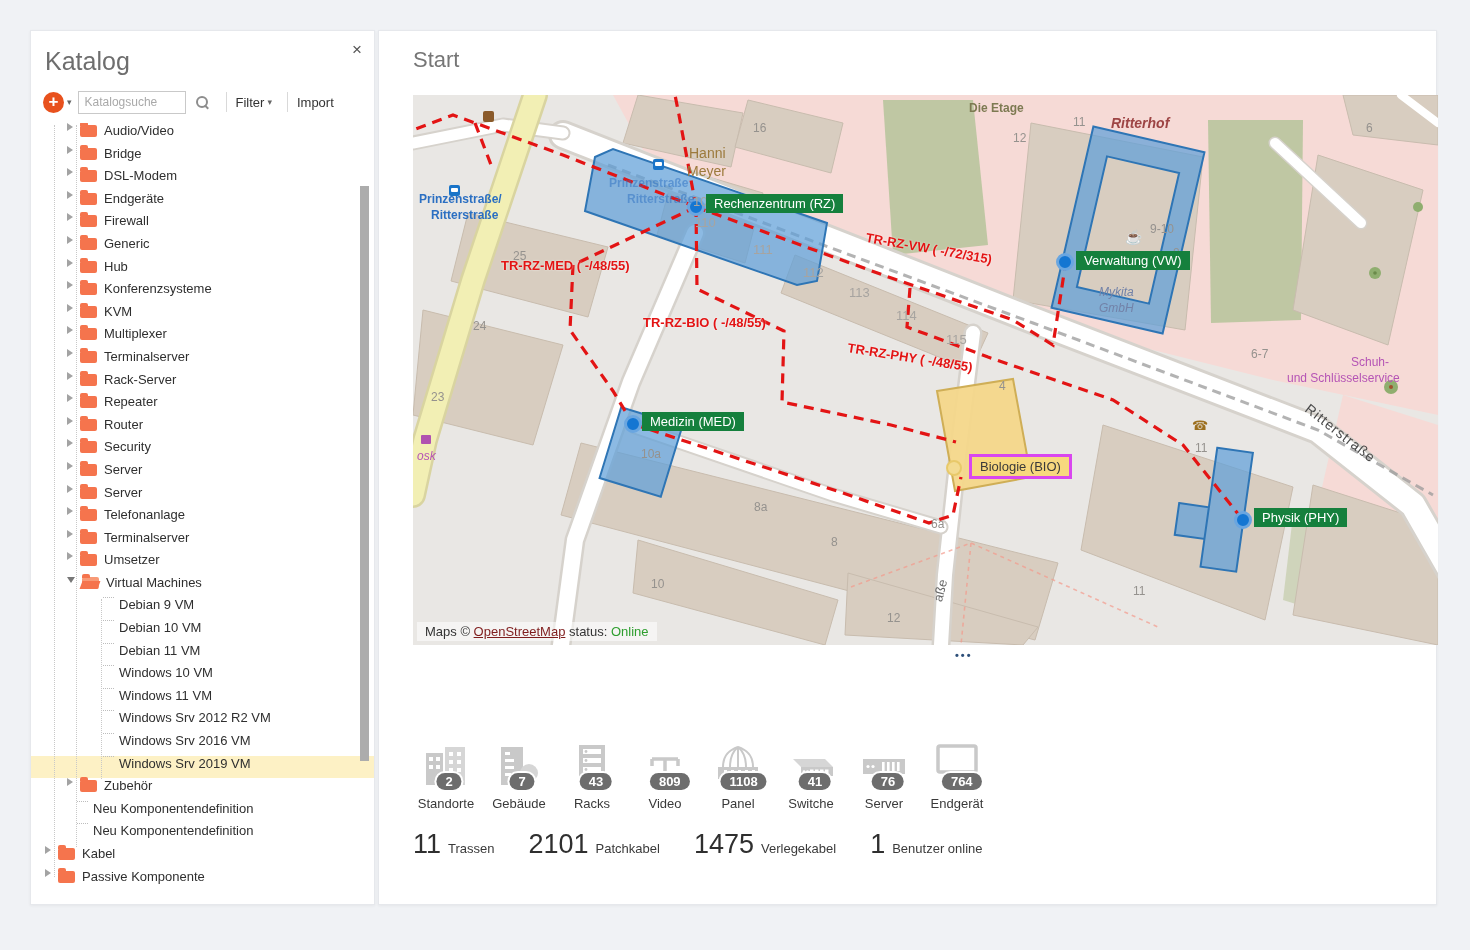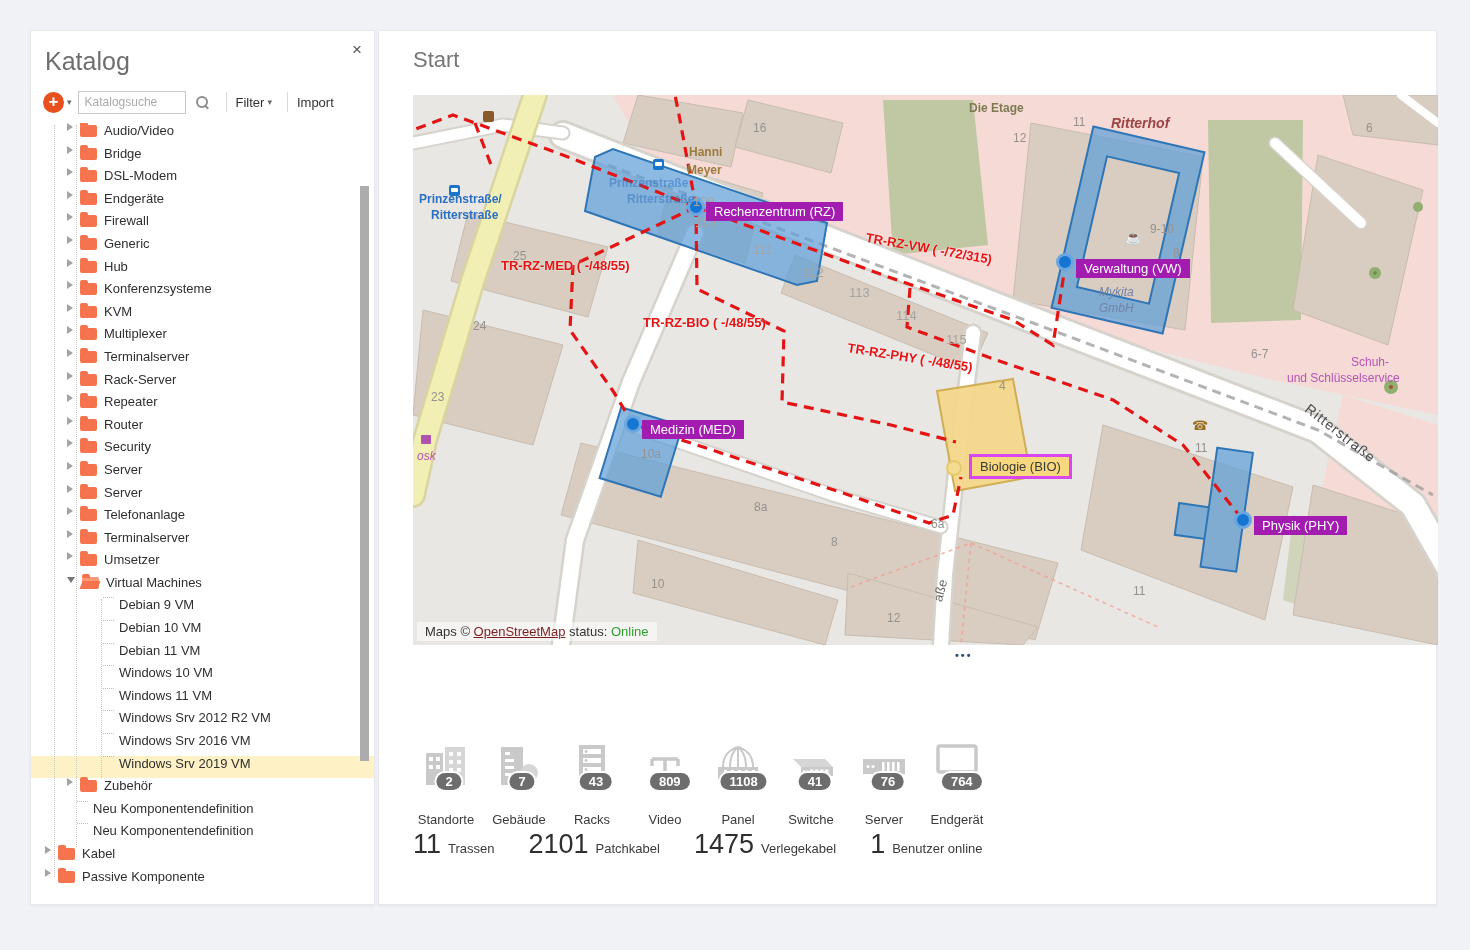--- a/index.html
+++ b/index.html
@@ -49,48 +49,48 @@
   .h2 { font-size:22px; color:#767676; margin:42px 0 0 34px; }
 
   
   .map { position:absolute; left:34px; top:64px; width:1025px; height:550px; overflow:hidden; background:#e9e7e4; }
   .map svg { position:absolute; left:0; top:0; }
   .maplabel { position:absolute; white-space:nowrap; pointer-events:none; }
   .hn { font-size:12px; color:#95928e; }
   .hn-big { font-size:13px; color:#a7a4a0; }
   .st-blue { font-size:12px; font-weight:700; color:#2b6fc2; }
   .st-dim { opacity:.5; }
-  .poi-brown { font-size:12px; font-weight:700; color:#9c7a3c; }
+  .poi-brown { font-size:14px; font-weight:400; color:#9c7a3c; }
   .poi-olive { font-size:12px; font-weight:700; color:#7d7a52; }
   .poi-red { font-size:14px; font-weight:700; font-style:italic; color:#9d4444; }
   .poi-bluit { font-size:12px; font-style:italic; color:#7282a8; }
   .poi-purple { font-size:12px; color:#b554b5; }
   .road-name { font-size:14px; color:#4a4a4a; letter-spacing:1px; }
   .road-name-sm { font-size:13px; color:#6a6a6a; }
   .chip { position:absolute; font-size:13px; padding:2px 8px; white-space:nowrap; }
-  .chip.blue { background:#a21caf; color:#fff;margin-top:8px; }
+  .chip.blue { background:#15803d; color:#fff; }
   .chip.yellow { background:#f7d87e; color:#3a3a3a; border:3px solid #d946ef; }
   .trasse-label { position:absolute; font-size:13px; font-weight:700; color:#e31414; white-space:nowrap; text-shadow:0 0 2px rgba(255,255,255,.8); }
   .map-attrib { position:absolute; left:4px; bottom:4px; background:rgba(255,255,255,.55); padding:2px 8px; font-size:13px; color:#333; }
   .map-attrib a { color:#7f1d1d; text-decoration:underline; cursor:pointer; }
   .online { color:#2e9e2e; }
   .busicon { position:absolute; width:11px; height:11px; background:#1a74c8; border-radius:2px; }
   .busicon::after { content:''; position:absolute; left:2px; top:3px; width:7px; height:4px; background:#fff; border-radius:1px; }
   .pubicon { position:absolute; width:11px; height:11px; background:#8a5a2a; border-radius:2px; }
   .kioskicon { position:absolute; width:10px; height:9px; background:#b052b0; border-radius:1px; }
   .cupicon { position:absolute; font-size:14px; color:#c77400; }
   .phoneicon { position:absolute; font-size:13px; color:#9c6f1e; }
   .ellipsis-handle { position:absolute; left:576px; top:618px; font-size:11px; font-weight:700; color:#2d4f79; letter-spacing:2px; cursor:pointer; }
 
   
   .stats-row { position:absolute; left:34px; top:712px; display:flex; }
   .stat { position:relative; width:66px; margin-right:7px; text-align:center; cursor:pointer; }
   .stat-icon { display:block; width:52px; height:46px; margin:0 auto; }
   .badge { position:absolute; top:30px; left:50%; transform:translateX(-38%); background:#6d6d6d; color:#fff; font-size:13px; font-weight:700; padding:1px 9px; border-radius:9px; box-shadow:0 0 0 2px #fff; }
-  .stat-label { margin-top:23px; font-size:13px; color:#3a3a3a; }
+  .stat-label { margin-top:7px; font-size:13px; color:#3a3a3a; }
   .totals-row { position:absolute; left:34px; top:798px; display:flex; align-items:baseline; }
   .total { margin-right:34px; display:flex; align-items:baseline; }
   .total-value { font-size:27px; color:#2f2f2f; font-weight:400; }
   .total-label { font-size:13px; color:#3a3a3a; margin-left:7px; }
 </style>
 </head>
 <body>
 
 <div id="sidebar" class="panel">
   <span class="sb-close">×</span>

